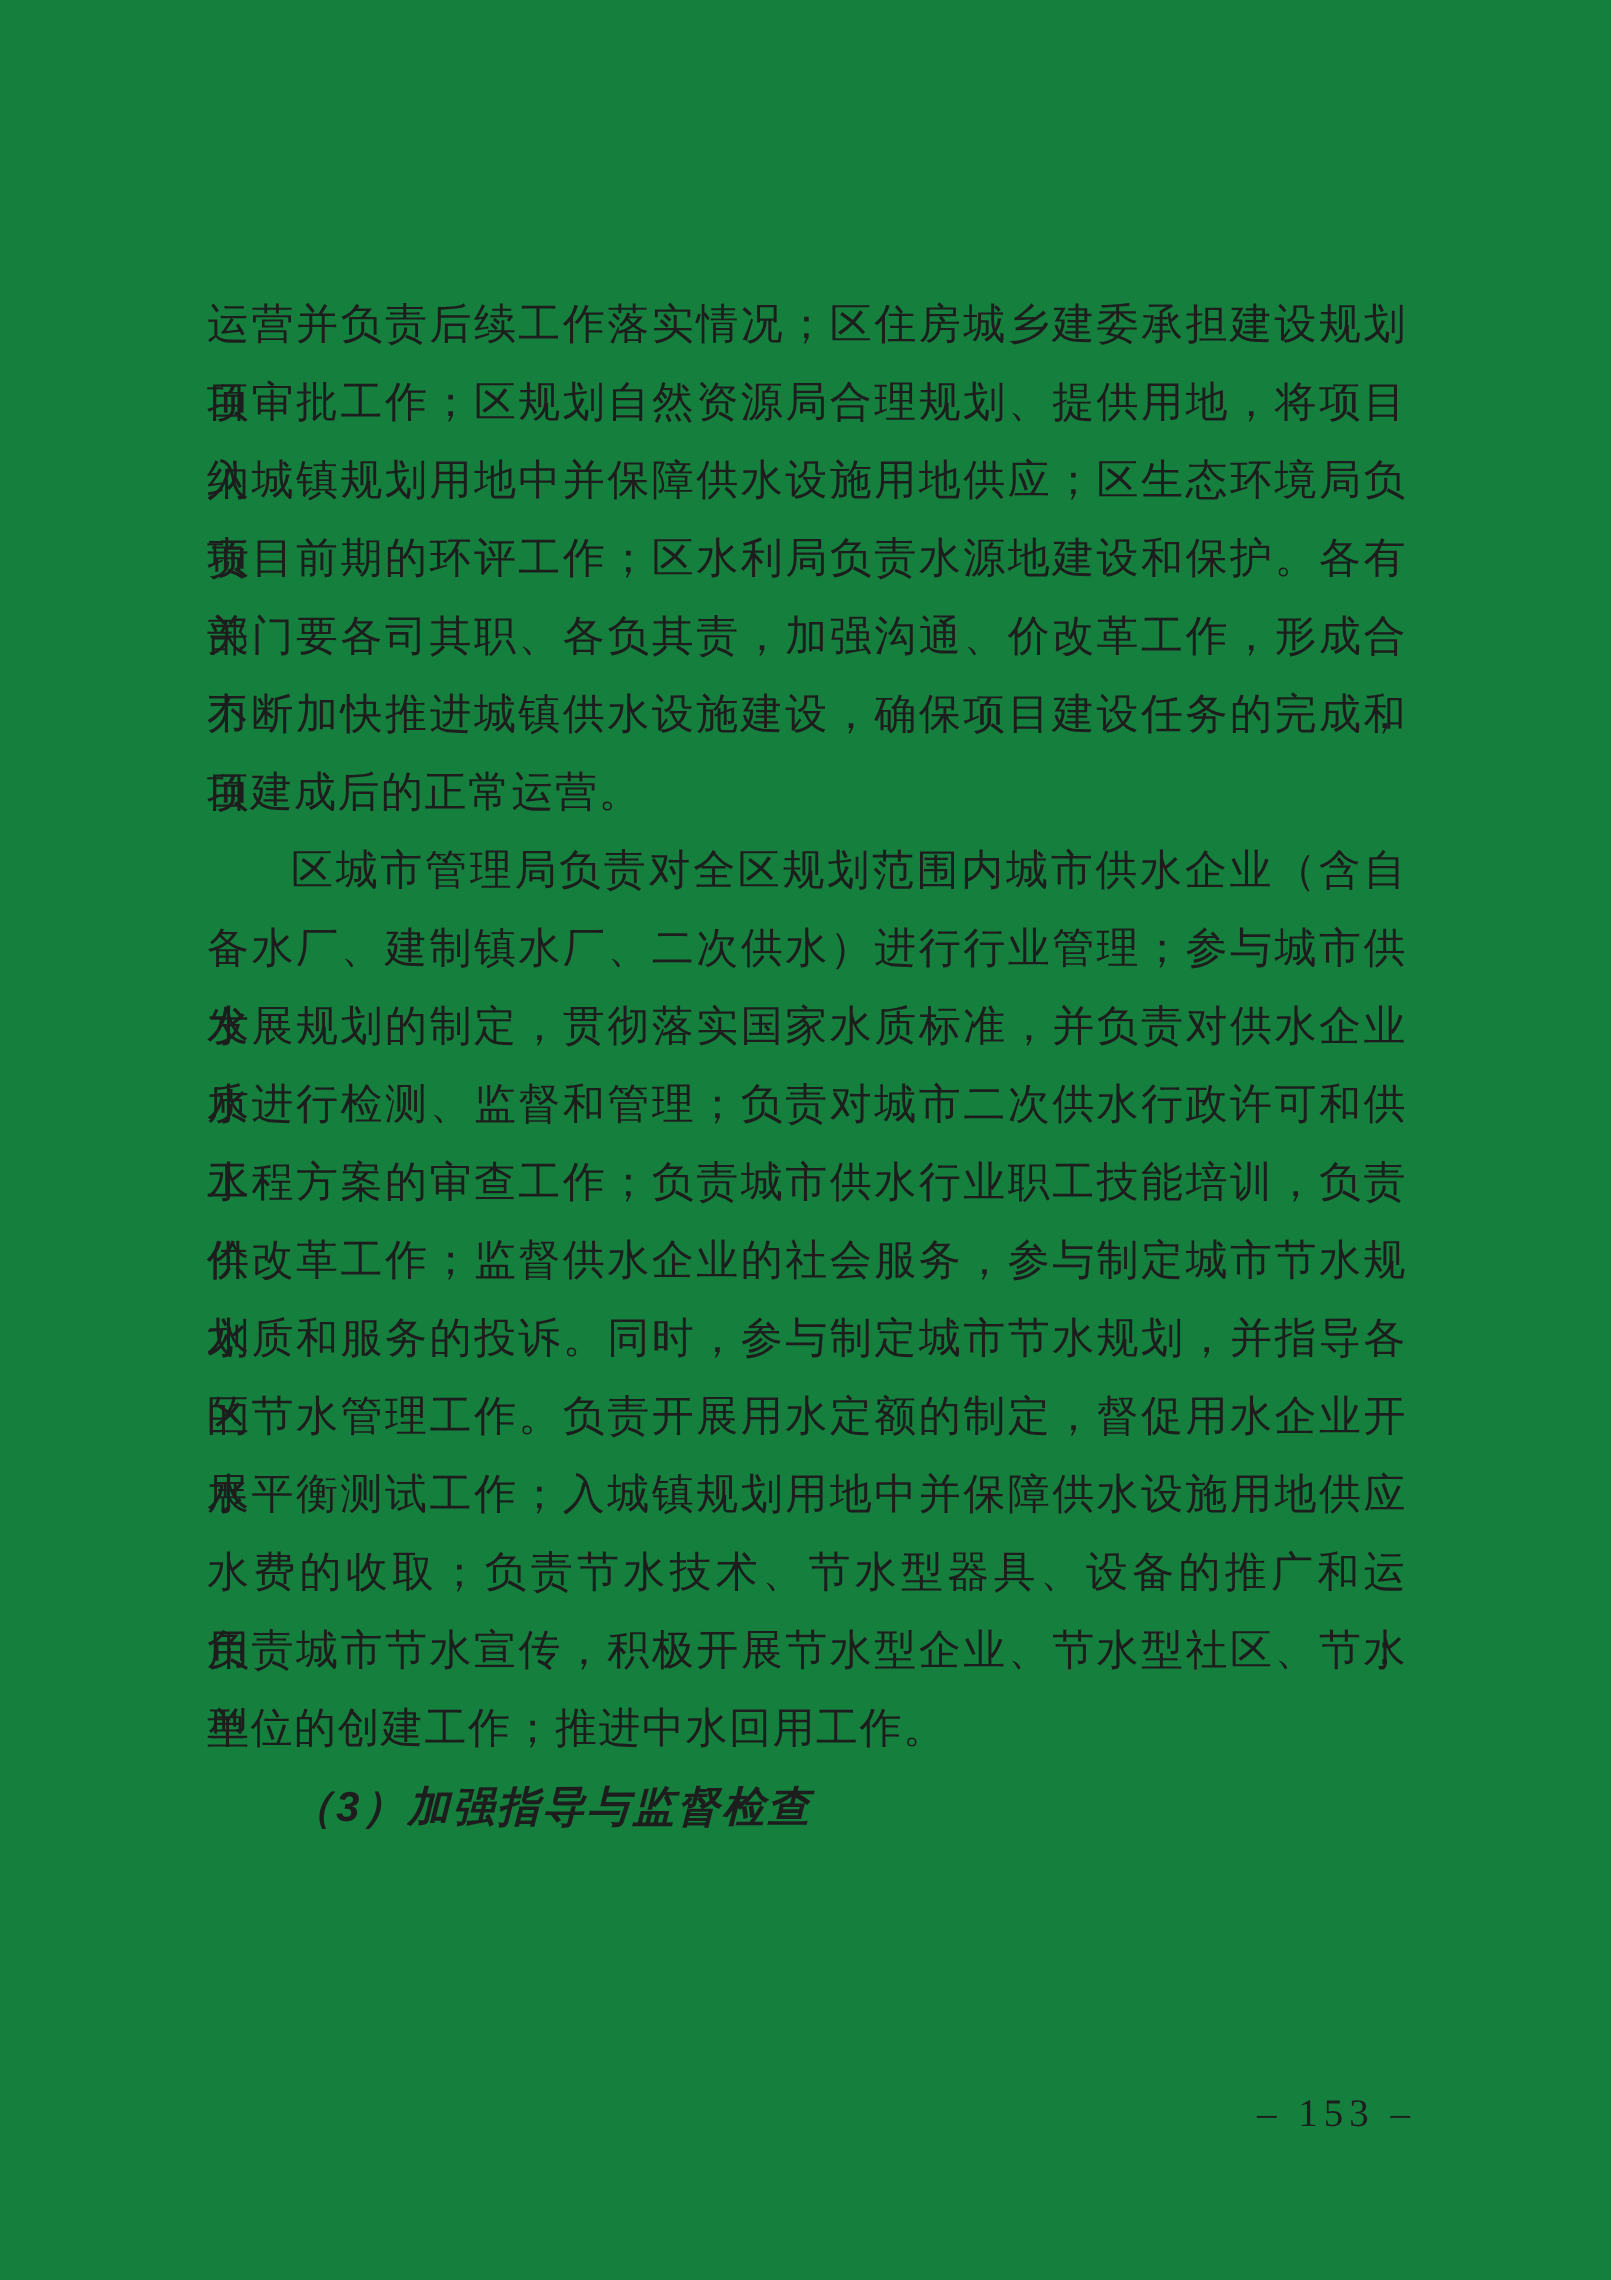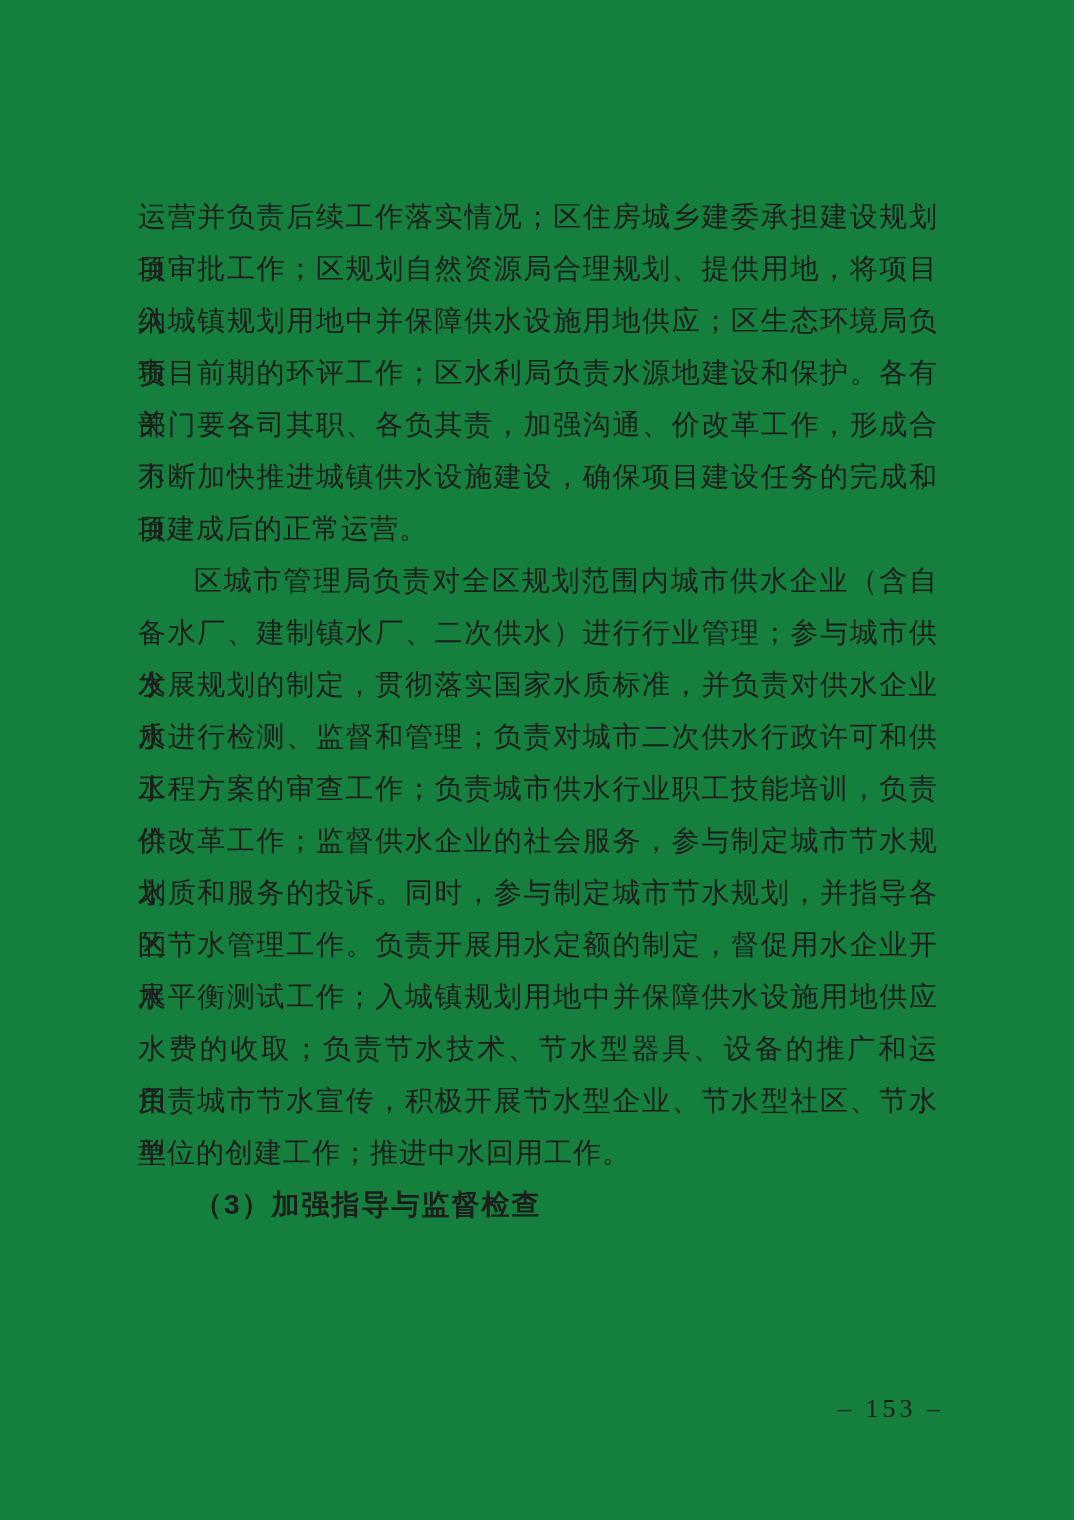--- a/index.html
+++ b/index.html
@@ -35,20 +35,21 @@
     text-align-last: justify;
   }
   
   .line.ind {
     text-indent: 2em;
   }
   .line.heading {
     font-weight: 700;
     font-family: "Liberation Sans", "DejaVu Sans", sans-serif;
     letter-spacing: 2px;
+    font-style: italic;
   }
   .page-number {
     position: absolute;
     top: 1374px;
     left: 138px;
     width: 806px;
     text-align: right;
     font-size: 26px;
     letter-spacing: 4px;
     color: #1d1d1d;

